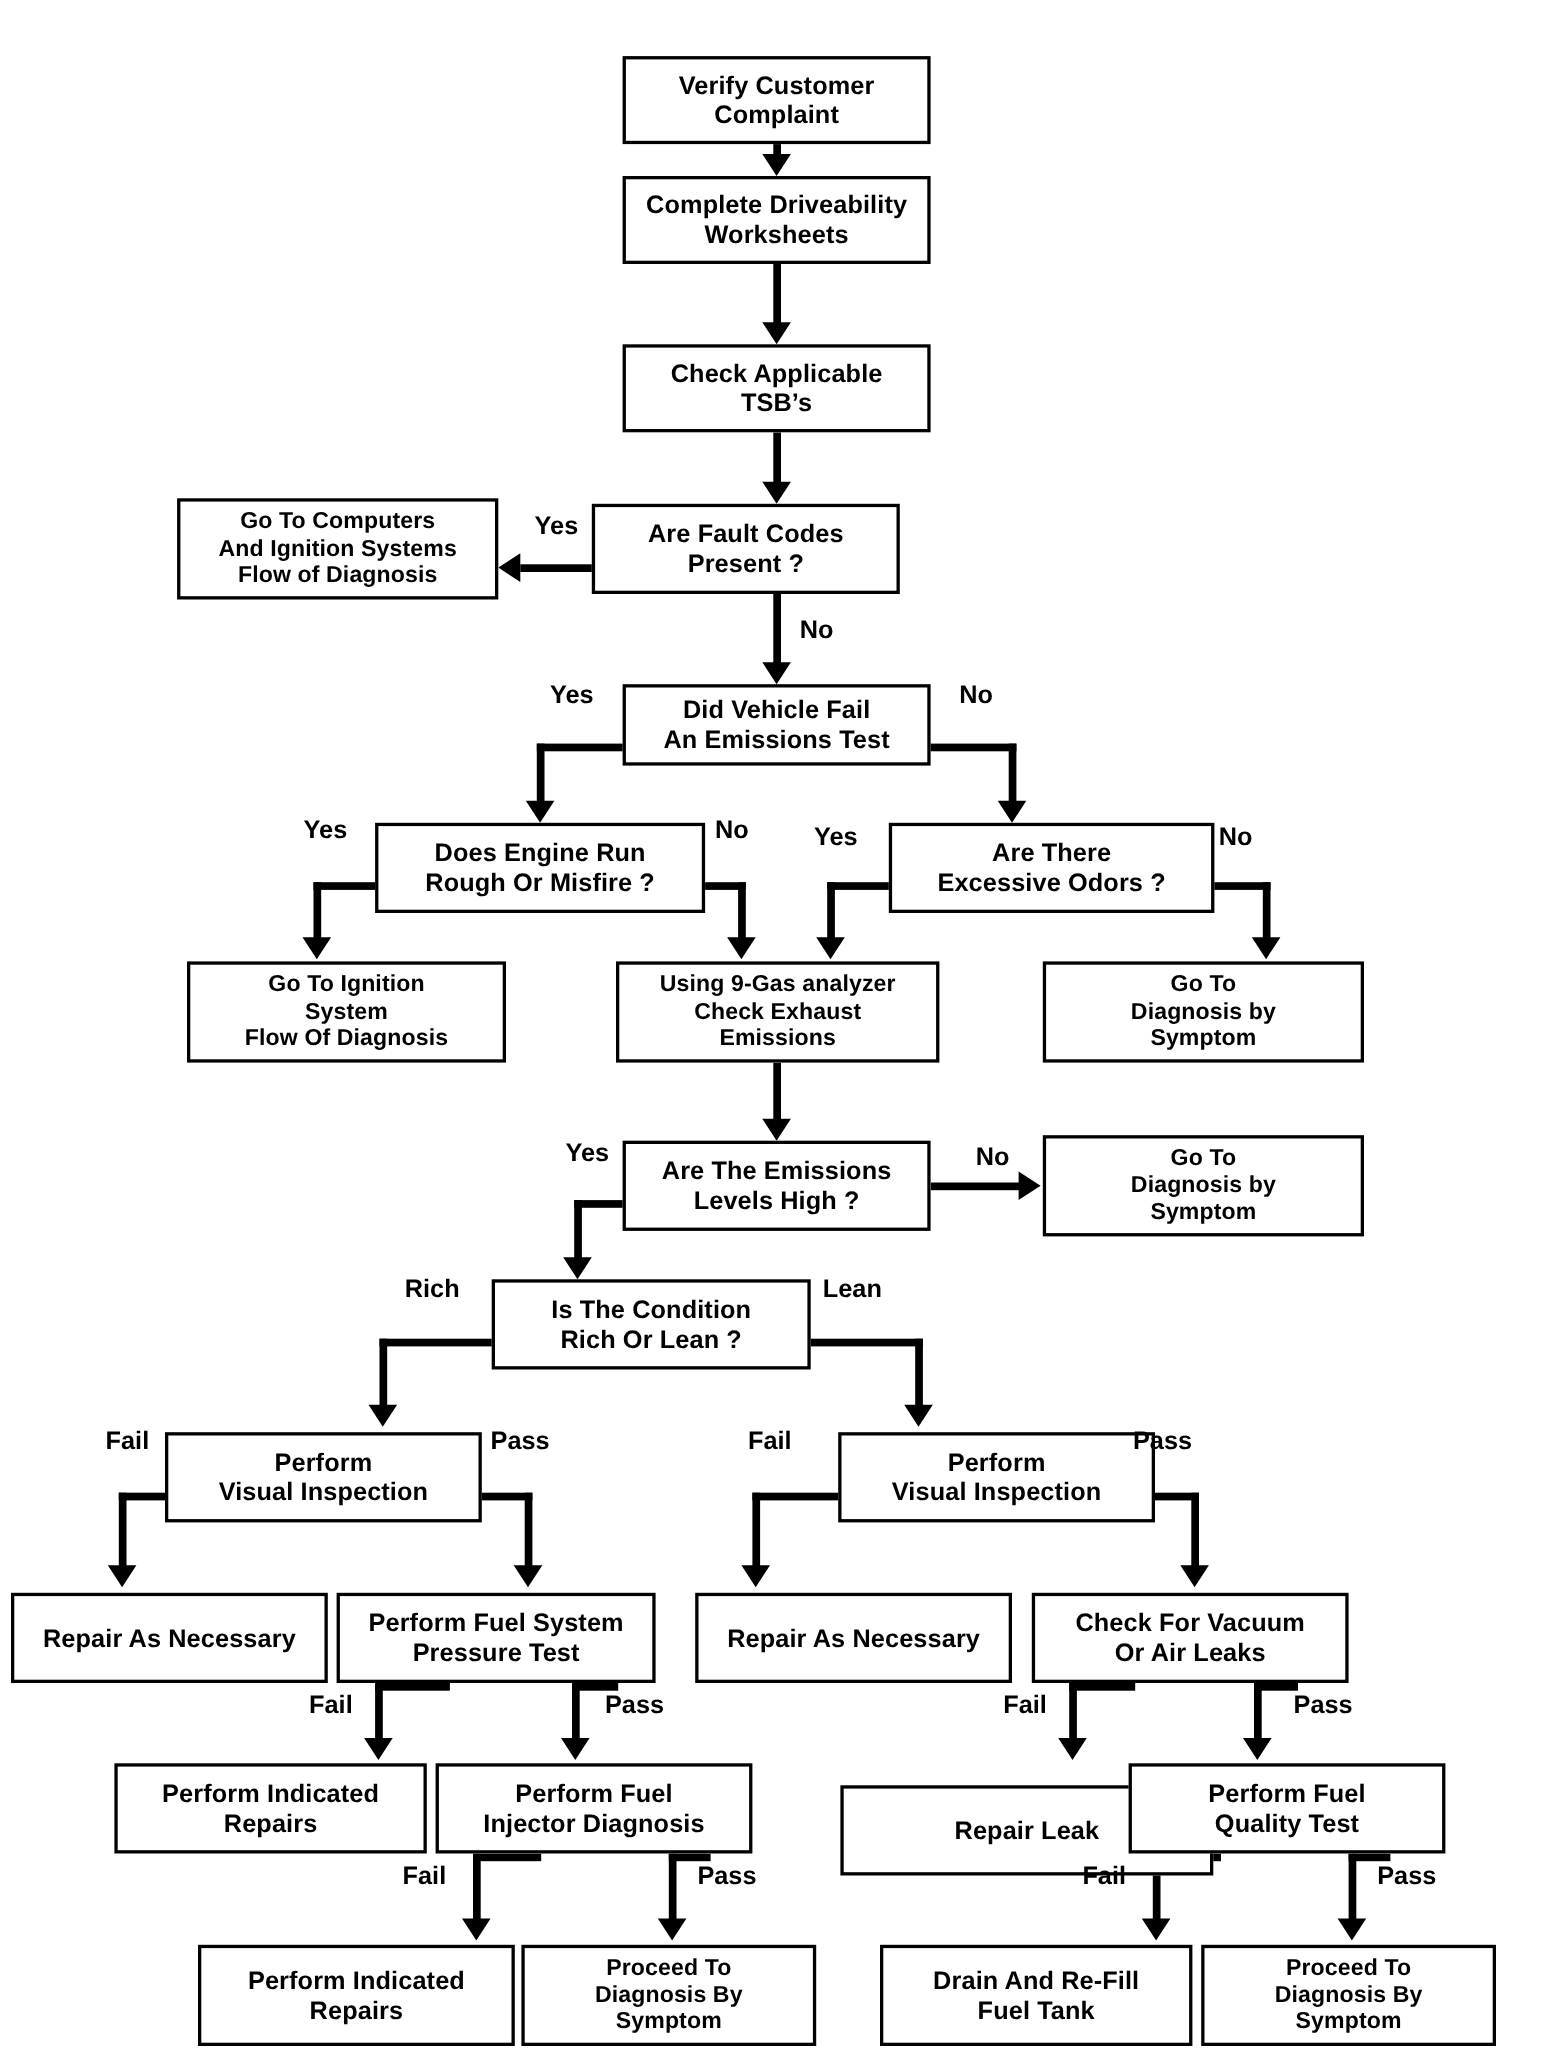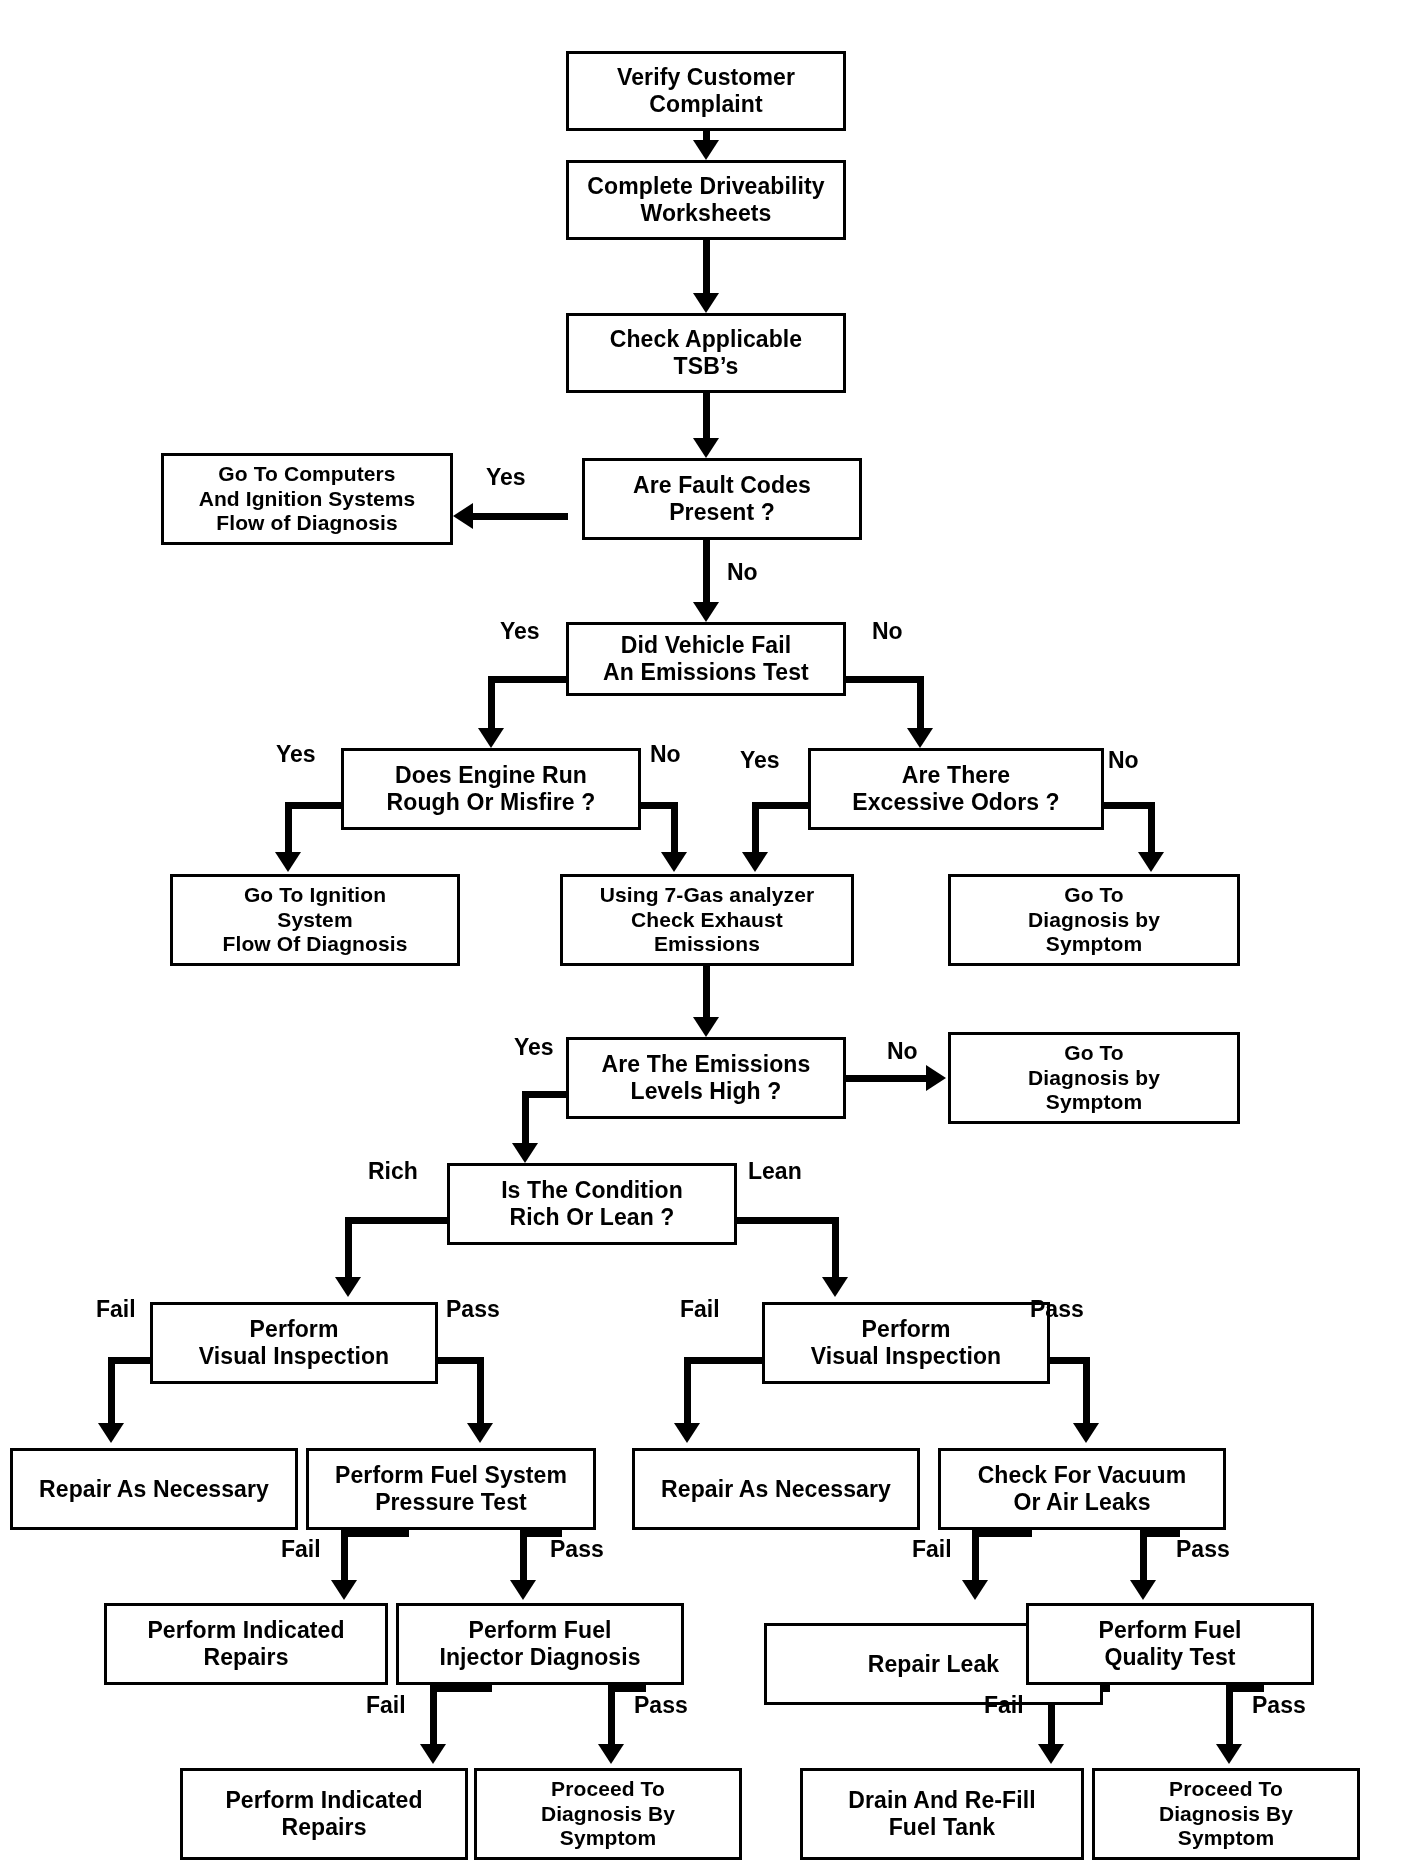--- a/index.html
+++ b/index.html
@@ -97,21 +97,21 @@
   <div class="node" style="left:566px; top:160px; width:280px; height:80px;">
     <span class="ln">Complete Driveability</span>
     <span class="ln">Worksheets</span>
   </div>
 
   <div class="node" style="left:566px; top:313px; width:280px; height:80px;">
     <span class="ln">Check Applicable</span>
     <span class="ln">TSB’s</span>
   </div>
 
-  <div class="node" style="left:582px; top:458px; width:280px; height:82px;">
+  <div class="node" style="left:538px; top:458px; width:280px; height:82px;">
     <span class="ln">Are Fault Codes</span>
     <span class="ln">Present ?</span>
   </div>
 
   <div class="node sm" style="left:161px; top:453px; width:292px; height:92px;">
     <span class="ln">Go To Computers</span>
     <span class="ln">And Ignition Systems</span>
     <span class="ln">Flow of Diagnosis</span>
   </div>
 
@@ -130,21 +130,21 @@
     <span class="ln">Rough Or Misfire ?</span>
   </div>
 
   <div class="node sm" style="left:170px; top:874px; width:290px; height:92px;">
     <span class="ln">Go To Ignition</span>
     <span class="ln">System</span>
     <span class="ln">Flow Of Diagnosis</span>
   </div>
 
   <div class="node sm" style="left:560px; top:874px; width:294px; height:92px;">
-    <span class="ln">Using 7-Gas analyzer</span>
+    <span class="ln">Using 9-Gas analyzer</span>
     <span class="ln">Check Exhaust</span>
     <span class="ln">Emissions</span>
   </div>
 
   <div class="node sm" style="left:948px; top:874px; width:292px; height:92px;">
     <span class="ln">Go To</span>
     <span class="ln">Diagnosis by</span>
     <span class="ln">Symptom</span>
   </div>
 

